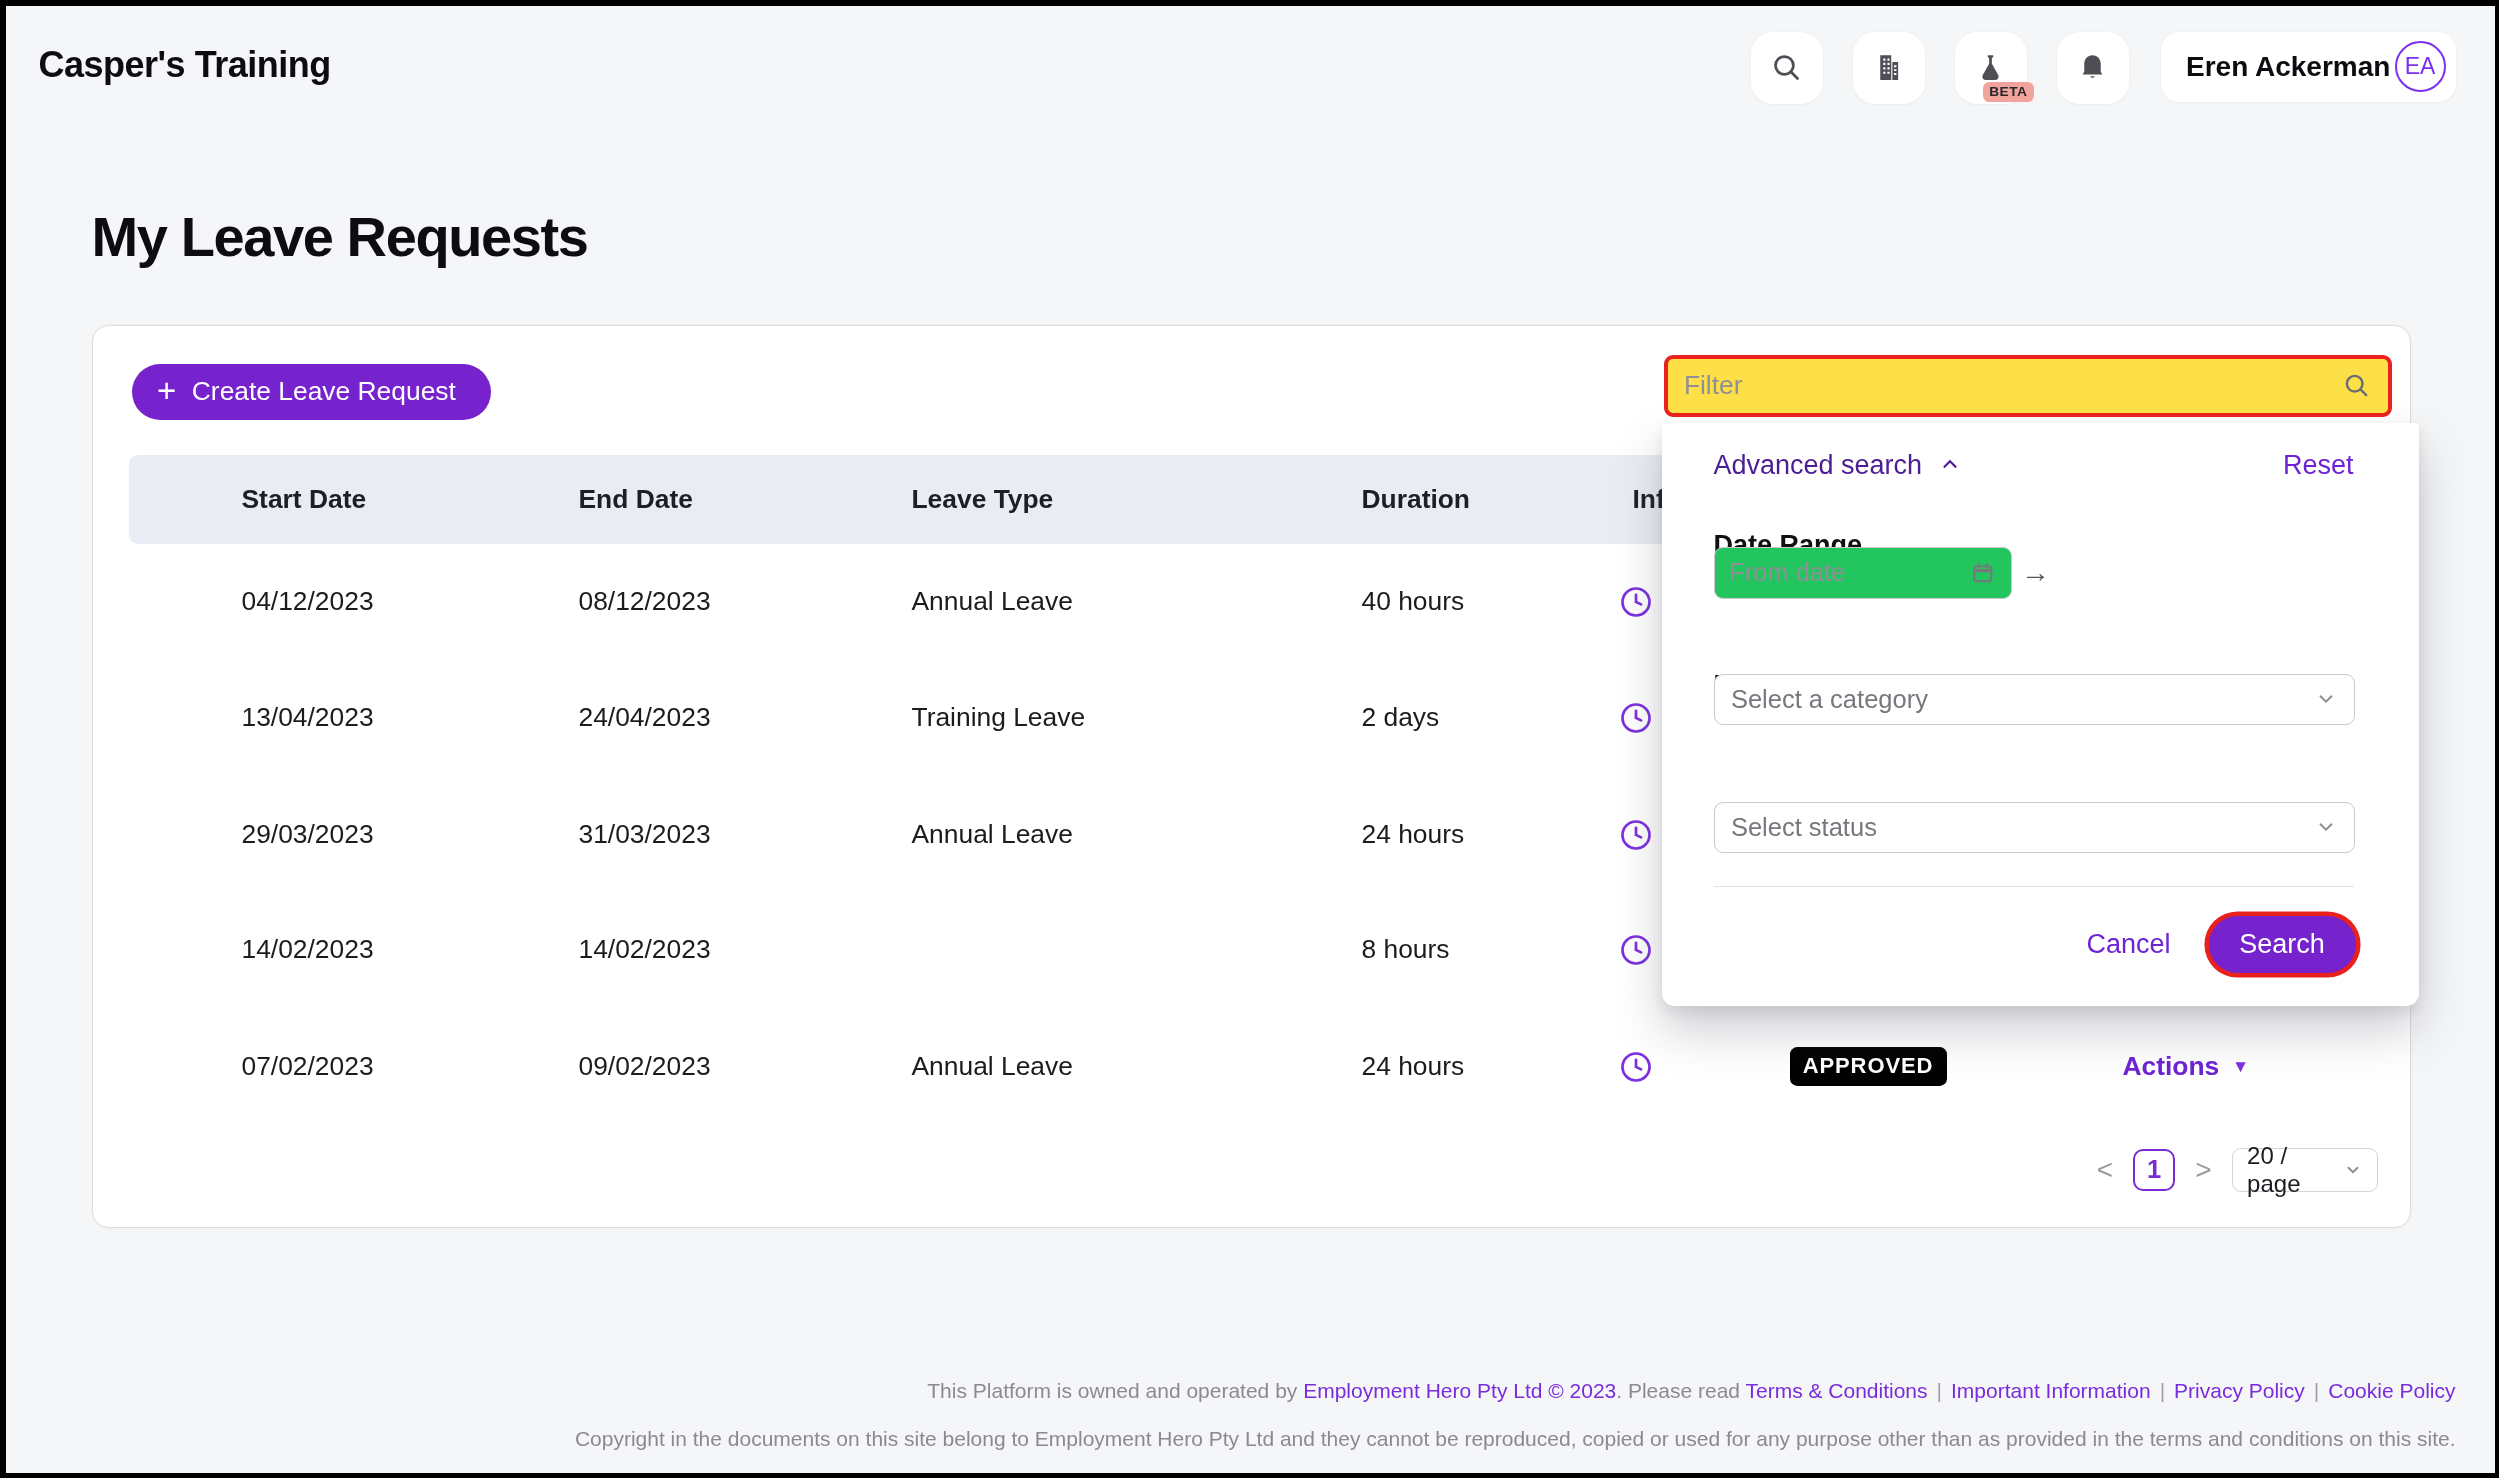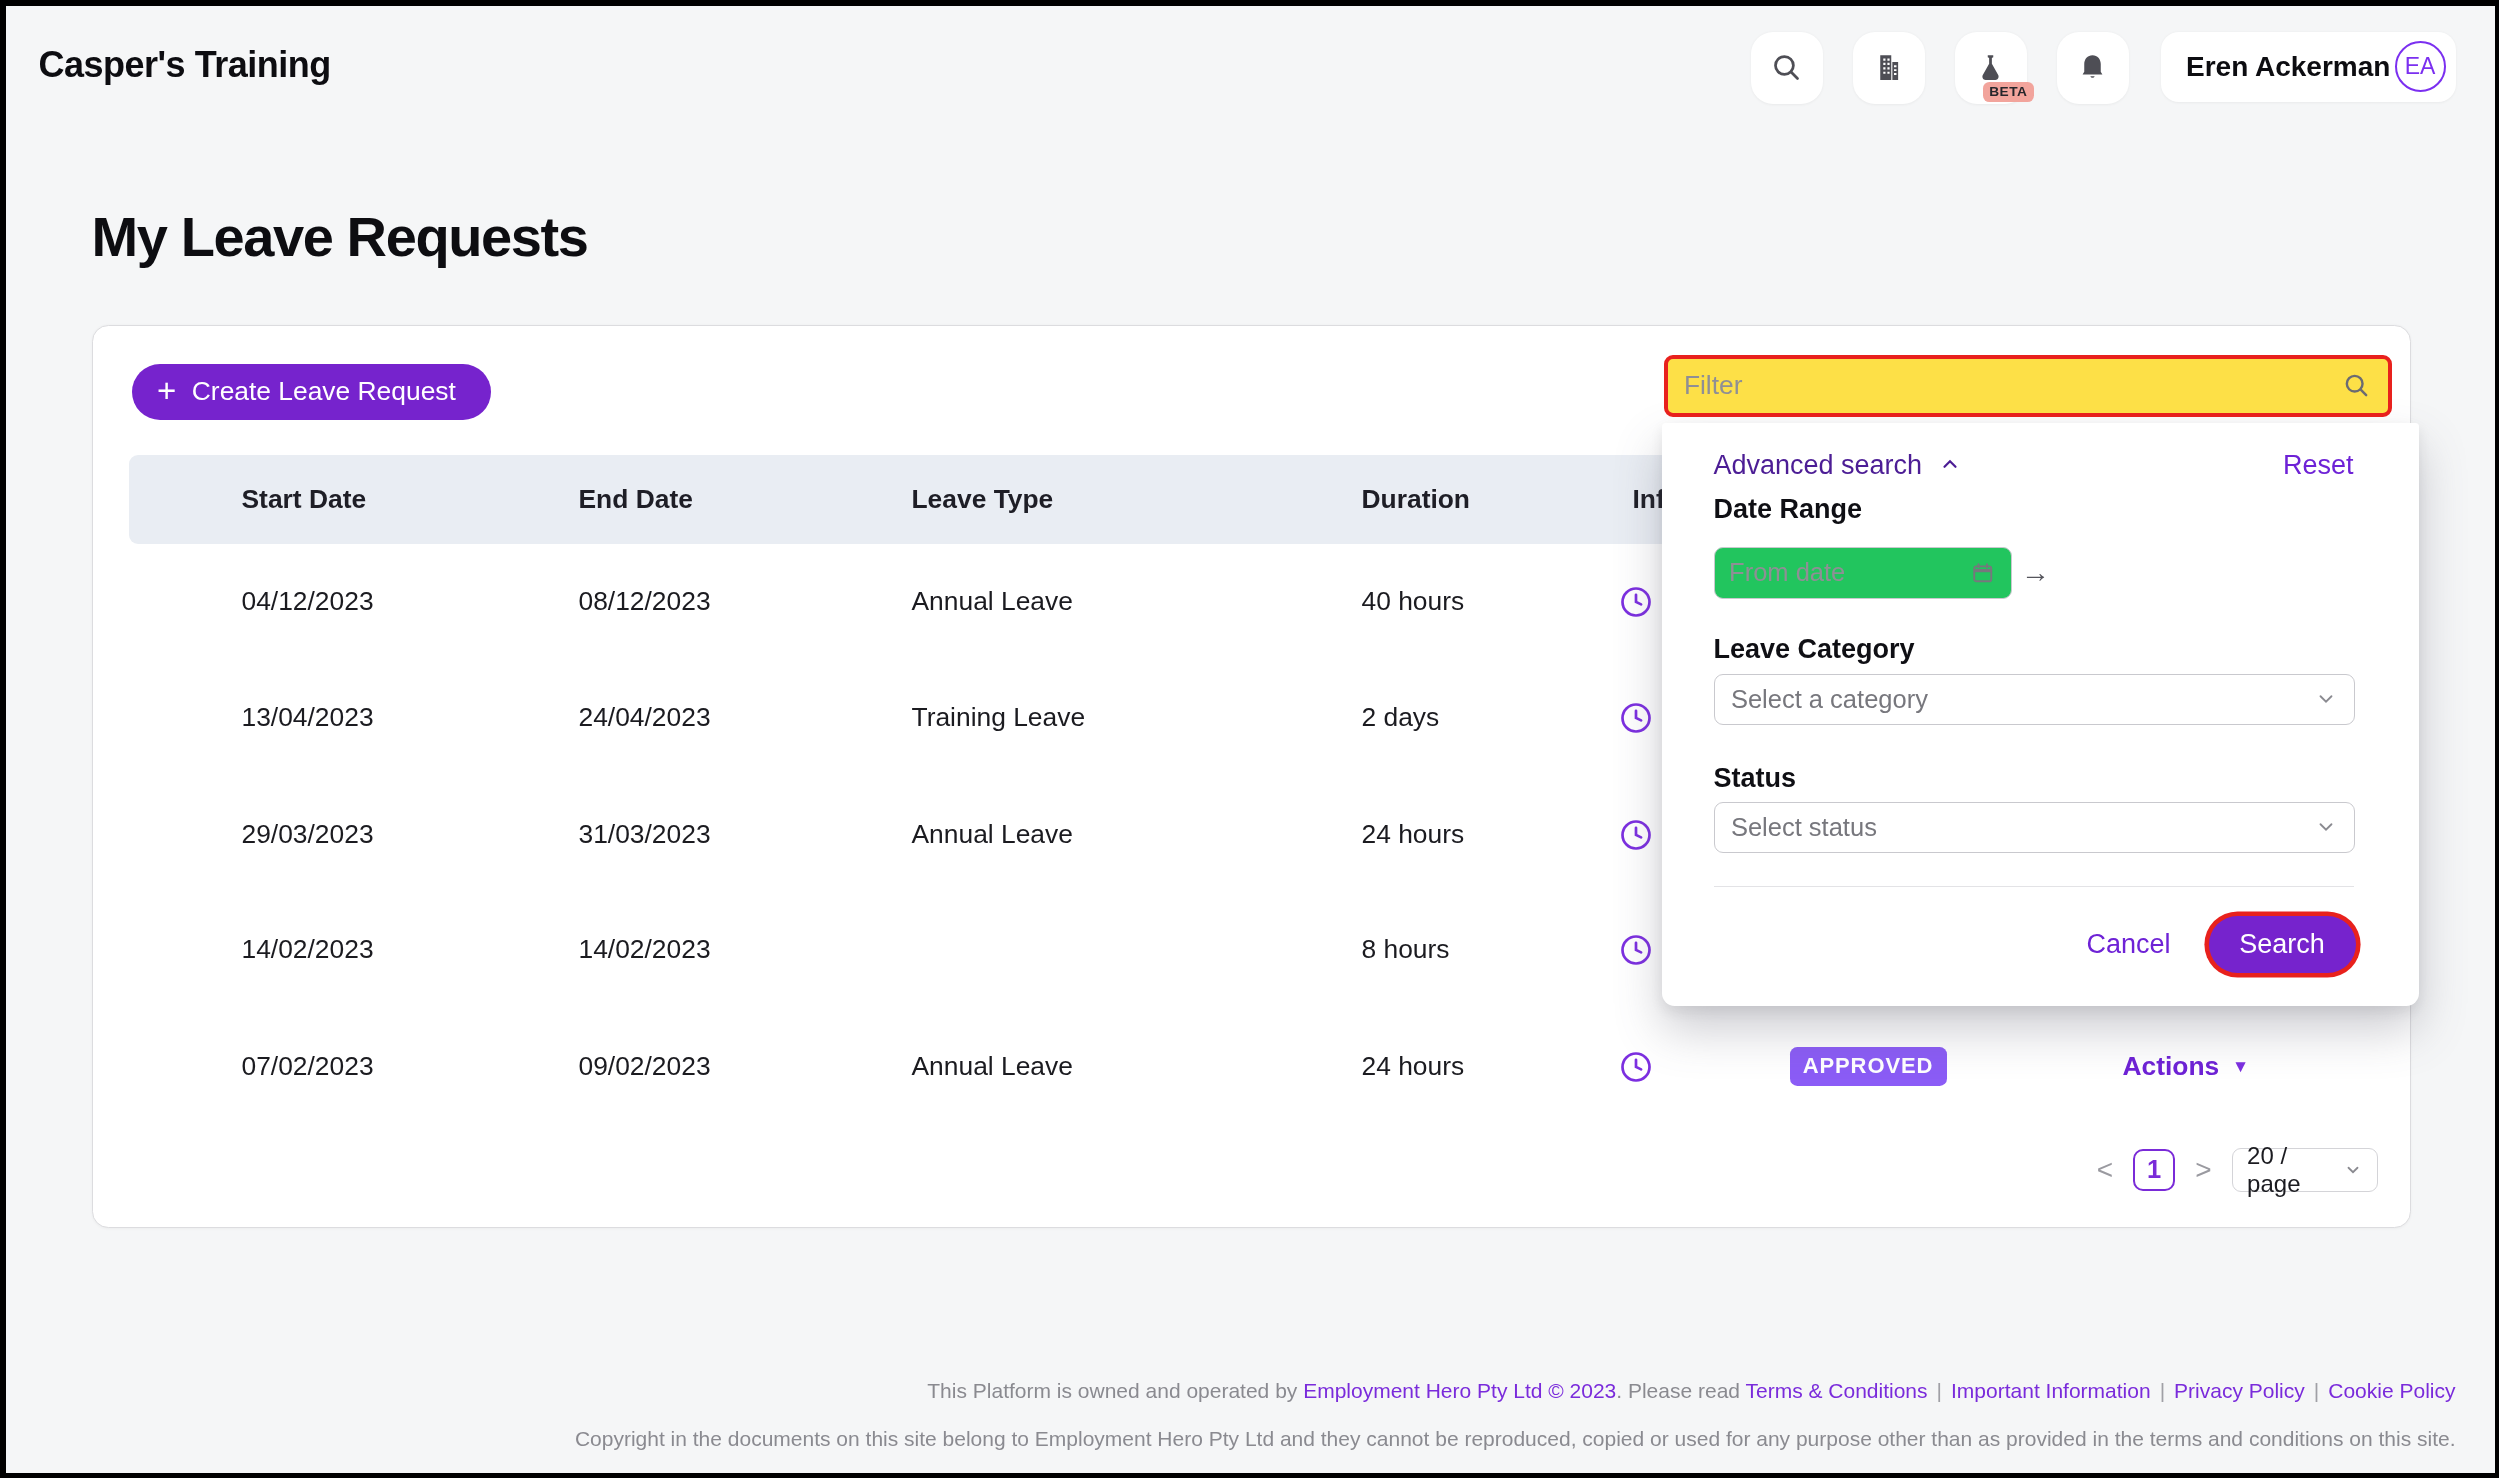--- a/index.html
+++ b/index.html
@@ -35,21 +35,21 @@
 
   
   .thead { position:absolute; left:36px; top:129px; width:2247px; height:89px; background:#e9edf3; border-radius:9px; }
   .thead span { position:absolute; top:0; height:89px; display:flex; align-items:center; font-size:26.4px; font-weight:bold; color:#1e1e26; }
   .th-c0{ left:113px; } .th-c1{ left:450px; } .th-c2{ left:783px; } .th-c3{ left:1233px; } .th-c4{ left:1504px; }
   .trow { position:absolute; left:36px; width:2247px; height:116px; }
   .r0{ top:218px; } .r1{ top:334px; } .r2{ top:451px; } .r3{ top:566px; } .r4{ top:683px; }
   .trow .cell { position:absolute; top:0; height:116px; display:flex; align-items:center; font-size:26.4px; color:#1b1b20; }
   .c0{ left:113px; } .c1{ left:450px; } .c2{ left:783px; } .c3{ left:1233px; }
   .clock-wrap { position:absolute; left:1489px; top:40px; width:36px; height:36px; color:#7c2fe0; cursor:pointer; }
-  .status-badge { position:absolute; left:1661px; top:38px; width:157px; height:39px; background:#8b5cf6; border-radius:7.3px;
+  .status-badge { position:absolute; left:1661px; top:38px; width:157px; height:39px; background:#000000; border-radius:7.3px;
                   color:#fff; font-size:22px; font-weight:bold; letter-spacing:0.9px; display:flex; align-items:center; justify-content:center; }
   .actions-link { position:absolute; left:1994px; top:0; height:116px; display:flex; align-items:center; gap:12.7px;
                   color:#6e22d6; font-size:26.4px; font-weight:bold; cursor:pointer; }
   .actions-caret { font-size:17.3px; color:#7c2fe0; }
 
   
   .pagination { position:absolute; top:821px; right:32px; height:46px; display:flex; align-items:center; gap:20px; }
   .pg-arrow { color:#9a9aa0; font-size:28px; cursor:pointer; line-height:1; }
   .pg-current { width:42px; height:42px; border:2.7px solid #7a2bd8; border-radius:10px; color:#7a2bd8; font-size:25.5px;
                 font-weight:bold; display:flex; align-items:center; justify-content:center; cursor:pointer; background:#fff; }
@@ -63,21 +63,21 @@
   .filter-box input { flex:1; border:none; outline:none; font-size:26.4px; color:#1b1b20; font-family:inherit; background:transparent; }
   .filter-box input::placeholder { color:#8f8f95; }
   .filter-search-ic { color:#6b6b72; flex:0 0 auto; }
 
   .adv-panel { position:absolute; left:1656px; top:417px; width:757px; height:583px; background:#fff;
                border-radius:3.6px 3.6px 12.7px 12.7px; z-index:30;
                box-shadow:0 24px 47px rgba(90,90,105,0.30), 0 5.5px 12.7px rgba(0,0,0,0.08); }
   .adv-head { position:absolute; left:52px; top:27px; display:flex; align-items:center; gap:16.4px;
               color:#4c1d95; font-size:27px; cursor:pointer; }
   .adv-reset { position:absolute; right:65px; top:27px; color:#6e22d6; font-size:27px; cursor:pointer; }
-  .fld-label { position:absolute; left:52px; font-size:27px; font-weight:bold; color:#0f0f14; }
+  .fld-label { position:absolute; left:52px; font-size:27px; font-weight:bold; color:#0f0f14;margin-top:36px; }
   .lab-range{ top:71px; } .lab-cat{ top:211px; } .lab-status{ top:340px; }
   .date-input { position:absolute; top:124px; height:52px; border:1.8px solid #c9c9ce; border-radius:9px; background:#22c55e;
                 display:flex; align-items:center; padding:0 14.6px; }
   .date-from{ left:52px; width:298px; } .date-to{ left:393px; width:299px; }
   .date-input input { flex:1; border:none; outline:none; font-size:25.5px; font-family:inherit; color:#1b1b20; min-width:0; background:transparent; }
   .date-input input::placeholder { color:#8f8f95; }
   .cal-ic { color:#77777d; flex:0 0 auto; }
   .date-arrow { position:absolute; left:355px; top:124px; width:38px; height:52px; display:flex; align-items:center;
                 justify-content:center; color:#55555c; font-size:29px; }
   .sel { position:absolute; left:52px; width:641px; height:51px; border:1.8px solid #c9c9ce; border-radius:9px; background:#fff;

